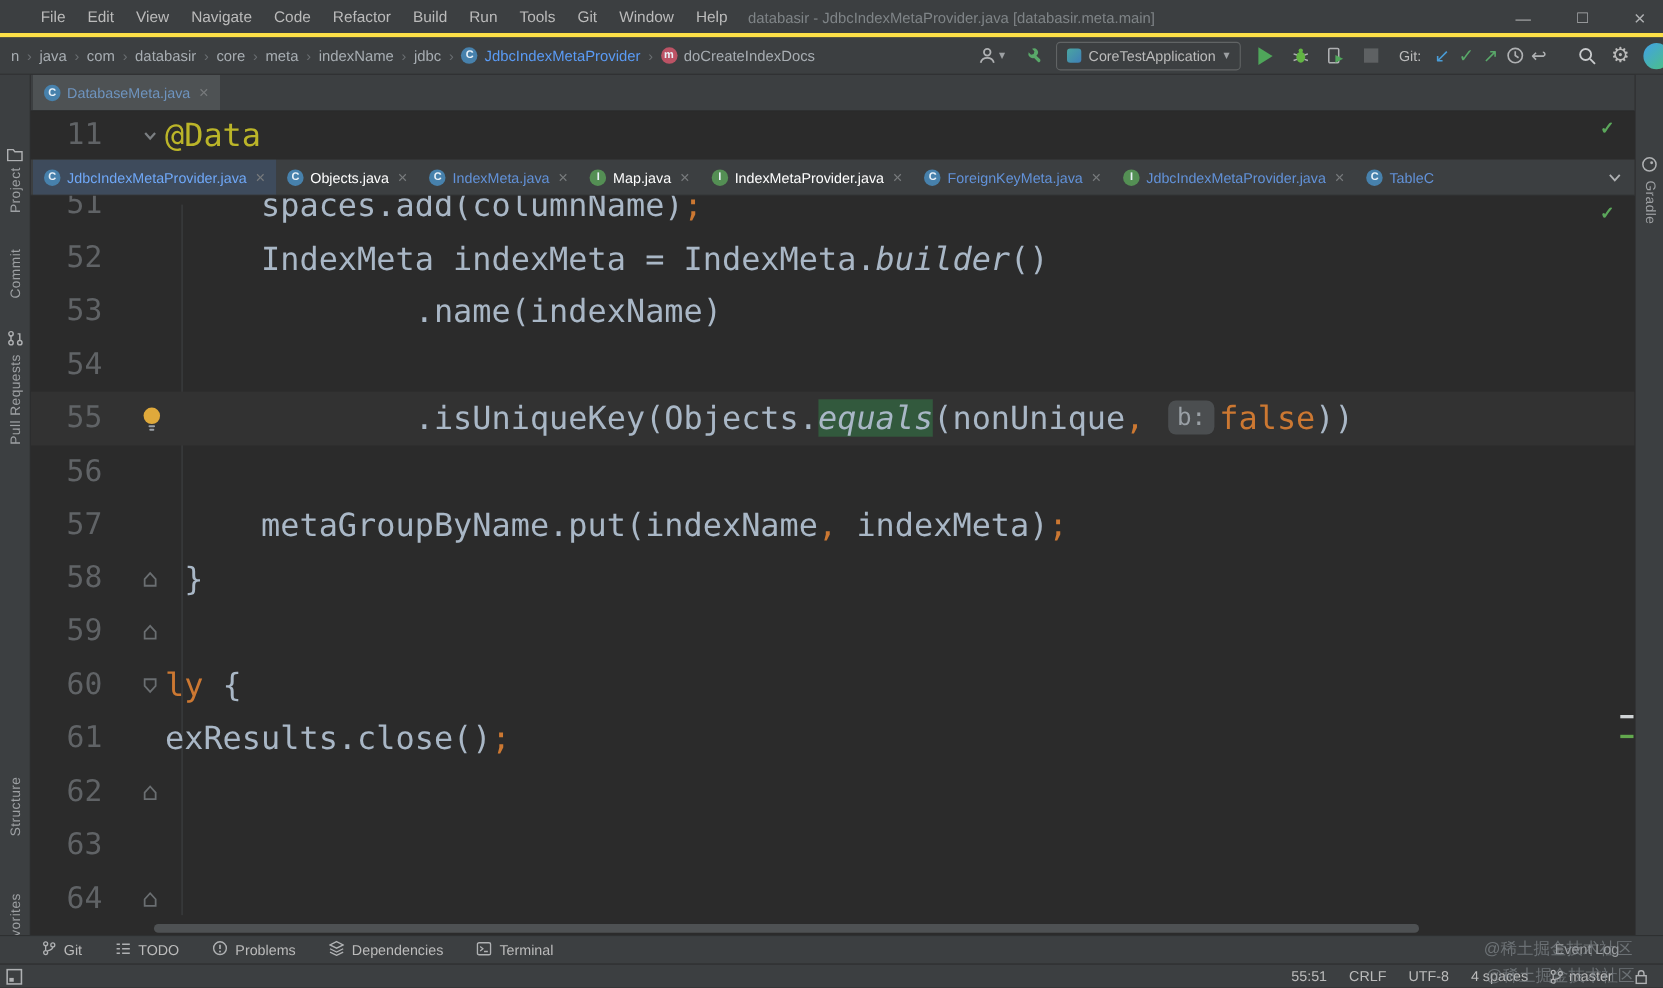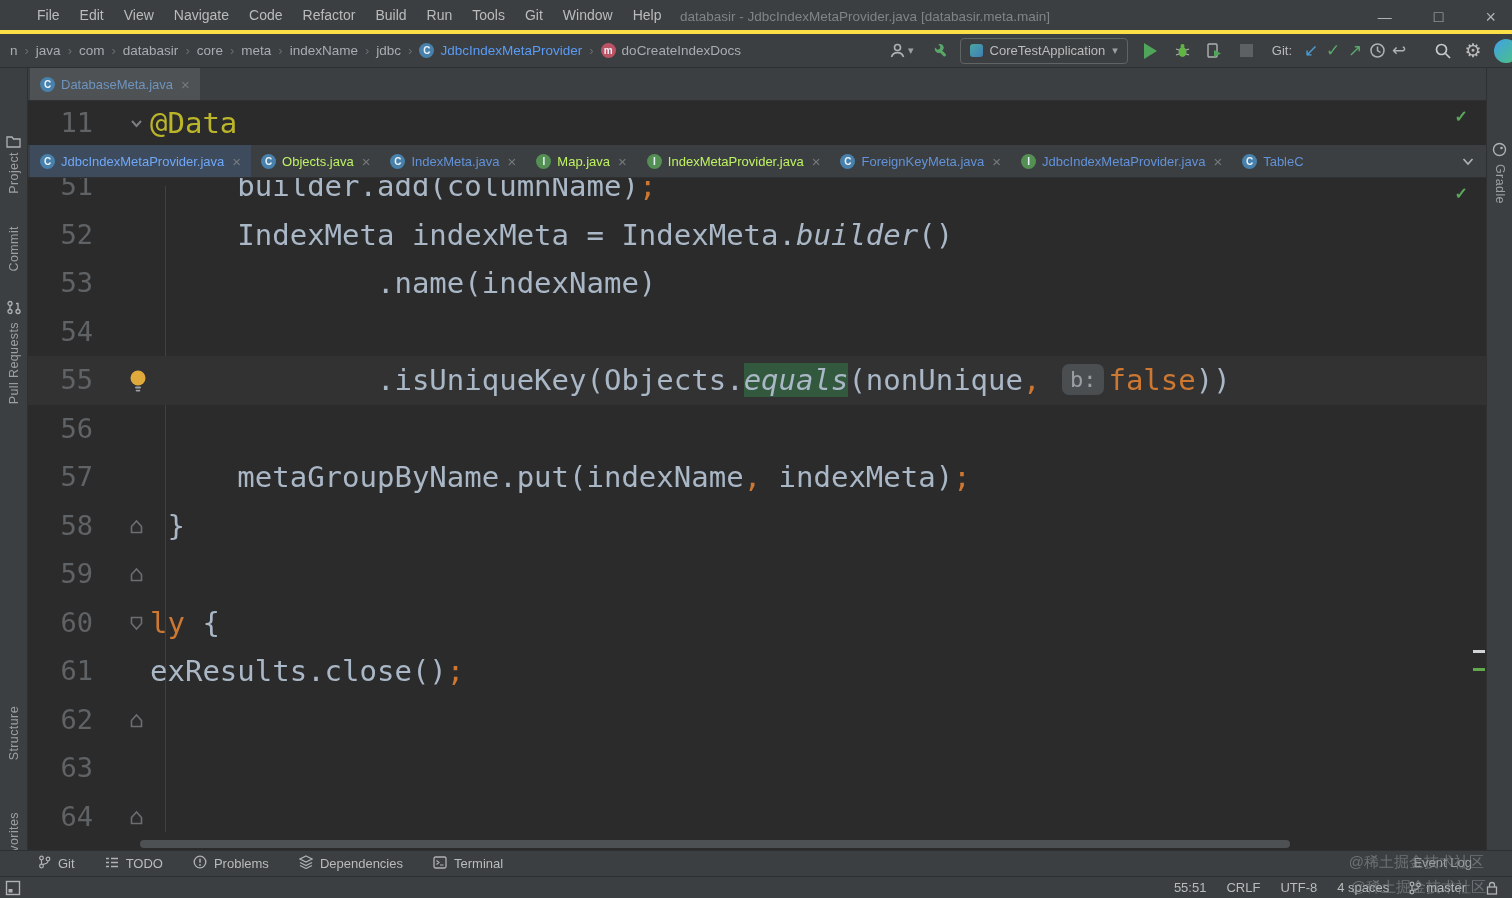--- a/index.html
+++ b/index.html
@@ -37,21 +37,21 @@
   .vlabel{position:absolute;left:7px;writing-mode:vertical-rl;transform:rotate(180deg);color:#9DA0A3;font-size:12.5px;letter-spacing:.4px;white-space:nowrap;}
   .vlabel-r{position:absolute;left:6px;writing-mode:vertical-rl;color:#9DA0A3;font-size:12.5px;letter-spacing:.4px;}
   .stripe-icon{position:absolute;left:6px;}
 
   
   .editor-col{position:absolute;left:28px;top:68px;width:1458px;height:782px;background:#2B2B2B;}
   .tabbar{position:relative;height:33px;background:#3C3F41;display:flex;align-items:stretch;padding-left:2px;overflow:hidden;border-bottom:1px solid #2E3031;}
   .tab{display:flex;align-items:center;padding:0 10px;font-size:13px;color:#AFB1B3;white-space:nowrap;flex:none;}
   .tab.active{background:#3E4B5C;}
   .tab.peeksel{background:#4E5254;}
-  .tab-label{color:#bef264;}
+  .tab-label{color:#ffffff;}
   .tab-label.modified{color:#6292D9;}
   .tab.active .tab-label.modified{color:#6FA8F8;}
   .tab.peeksel .tab-label{color:#6E94BF;}
   .tab-close{margin-left:8px;color:#787B7D;font-size:15px;line-height:1;}
   .cicon{width:15px;height:15px;border-radius:50%;display:inline-flex;align-items:center;justify-content:center;font-size:10px;font-weight:bold;color:#EAF2F9;margin-right:6px;flex:none;font-family:"Liberation Sans",sans-serif;}
   .tab-overflow{position:absolute;right:10px;top:8px;}
 
   .peek-code{position:relative;height:44px;background:#2B2B2B;}
   .gutter-num{position:absolute;left:0;width:40px;text-align:right;color:#606366;font-family:"DejaVu Sans Mono",monospace;font-size:27px;margin-left:25px;}
   .peek-code .gutter-num{line-height:44px;top:0;}
@@ -316,21 +316,21 @@
           <path d="M3.5 6l4.5 5 4.5-5" fill="none" stroke="#AFB1B3" stroke-width="1.7"></path>
         </svg>
     </span>
   </div>
 
   <div class="code-surface" id="code-area">
     <div class="fold-line"></div>
     <div class="hscroll"></div>
   <div class="code-row" style="top: -16px;">
         <span class="gutter-num">51</span>
-        <span class="code-text"><span class="seg-d">     builder.add(columnName)</span><span class="seg-o">;</span></span>
+        <span class="code-text"><span class="seg-d">     spaces.add(columnName)</span><span class="seg-o">;</span></span>
       </div>
       <div class="code-row" style="top: 32.5px; padding-left: 39px;">
         <span class="gutter-num">52</span>
         <span class="code-text"><span class="seg-d">     IndexMeta indexMeta = IndexMeta.</span><span class="seg-it">builder</span><span class="seg-d">()</span></span>
       </div>
       <div class="code-row" style="top: 81px;">
         <span class="gutter-num">53</span>
         <span class="code-text"><span class="seg-d">             .name(indexName)</span></span>
       </div>
       <div class="code-row" style="top: 129.5px;">

